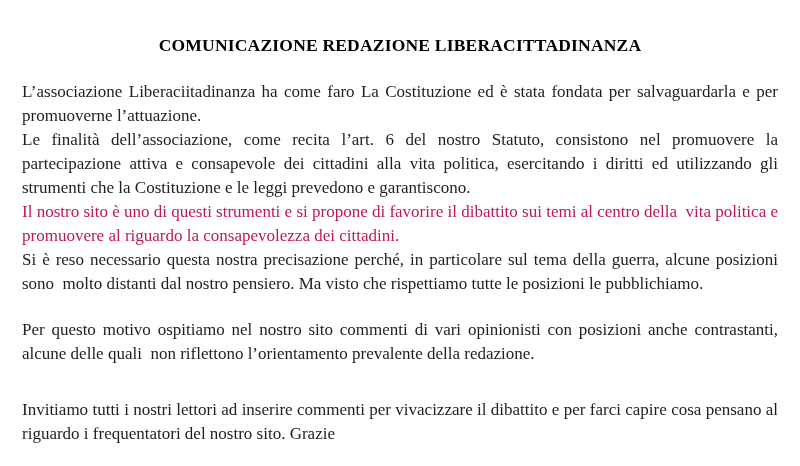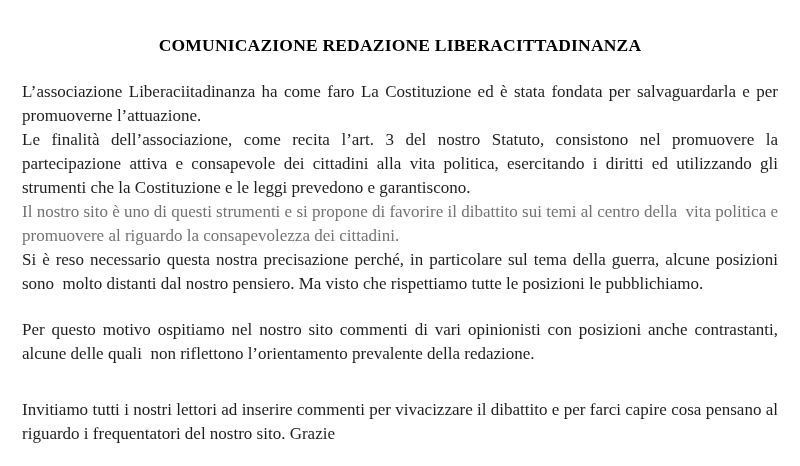--- a/index.html
+++ b/index.html
@@ -45,19 +45,19 @@
     margin-top: 22px;
   }
 </style>
 </head>
 <body>
 
 <div class="page" style="background: rgb(255, 255, 255);">
   <h1 class="doc-title" style="color: rgb(0, 0, 0);">COMUNICAZIONE REDAZIONE LIBERACITTADINANZA</h1>
   <div class="doc-body">
       <p class="doc-paragraph" style="color: rgb(30, 30, 30);">L’associazione Liberaciitadinanza ha come faro La Costituzione ed è stata fondata per salvaguardarla e per promuoverne l’attuazione.</p>
-      <p class="doc-paragraph" style="color: rgb(30, 30, 30);">Le finalità dell’associazione, come recita l’art. 3 del nostro Statuto, consistono nel promuovere la partecipazione attiva e consapevole dei cittadini alla vita politica, esercitando i diritti ed utilizzando gli strumenti che la Costituzione e le leggi prevedono e garantiscono.</p>
-      <p class="doc-paragraph" style="color: #737373;">Il nostro sito è uno di questi strumenti e si propone di favorire il dibattito sui temi al centro della  vita politica e promuovere al riguardo la consapevolezza dei cittadini.</p>
+      <p class="doc-paragraph" style="color: rgb(30, 30, 30);">Le finalità dell’associazione, come recita l’art. 6 del nostro Statuto, consistono nel promuovere la partecipazione attiva e consapevole dei cittadini alla vita politica, esercitando i diritti ed utilizzando gli strumenti che la Costituzione e le leggi prevedono e garantiscono.</p>
+      <p class="doc-paragraph" style="color: #be185d;">Il nostro sito è uno di questi strumenti e si propone di favorire il dibattito sui temi al centro della  vita politica e promuovere al riguardo la consapevolezza dei cittadini.</p>
       <p class="doc-paragraph" style="color: rgb(30, 30, 30);">Si è reso necessario questa nostra precisazione perché, in particolare sul tema della guerra, alcune posizioni sono  molto distanti dal nostro pensiero. Ma visto che rispettiamo tutte le posizioni le pubblichiamo.</p>
       <p class="doc-paragraph spaced" style="color: rgb(30, 30, 30);">Per questo motivo ospitiamo nel nostro sito commenti di vari opinionisti con posizioni anche contrastanti, alcune delle quali  non riflettono l’orientamento prevalente della redazione.</p>
       <p class="doc-paragraph spaced" style="color: rgb(30, 30, 30); margin-top: 32px;">Invitiamo tutti i nostri lettori ad inserire commenti per vivacizzare il dibattito e per farci capire cosa pensano al riguardo i frequentatori del nostro sito. Grazie</p>
     </div>
 </div>
 
 </body></html>

